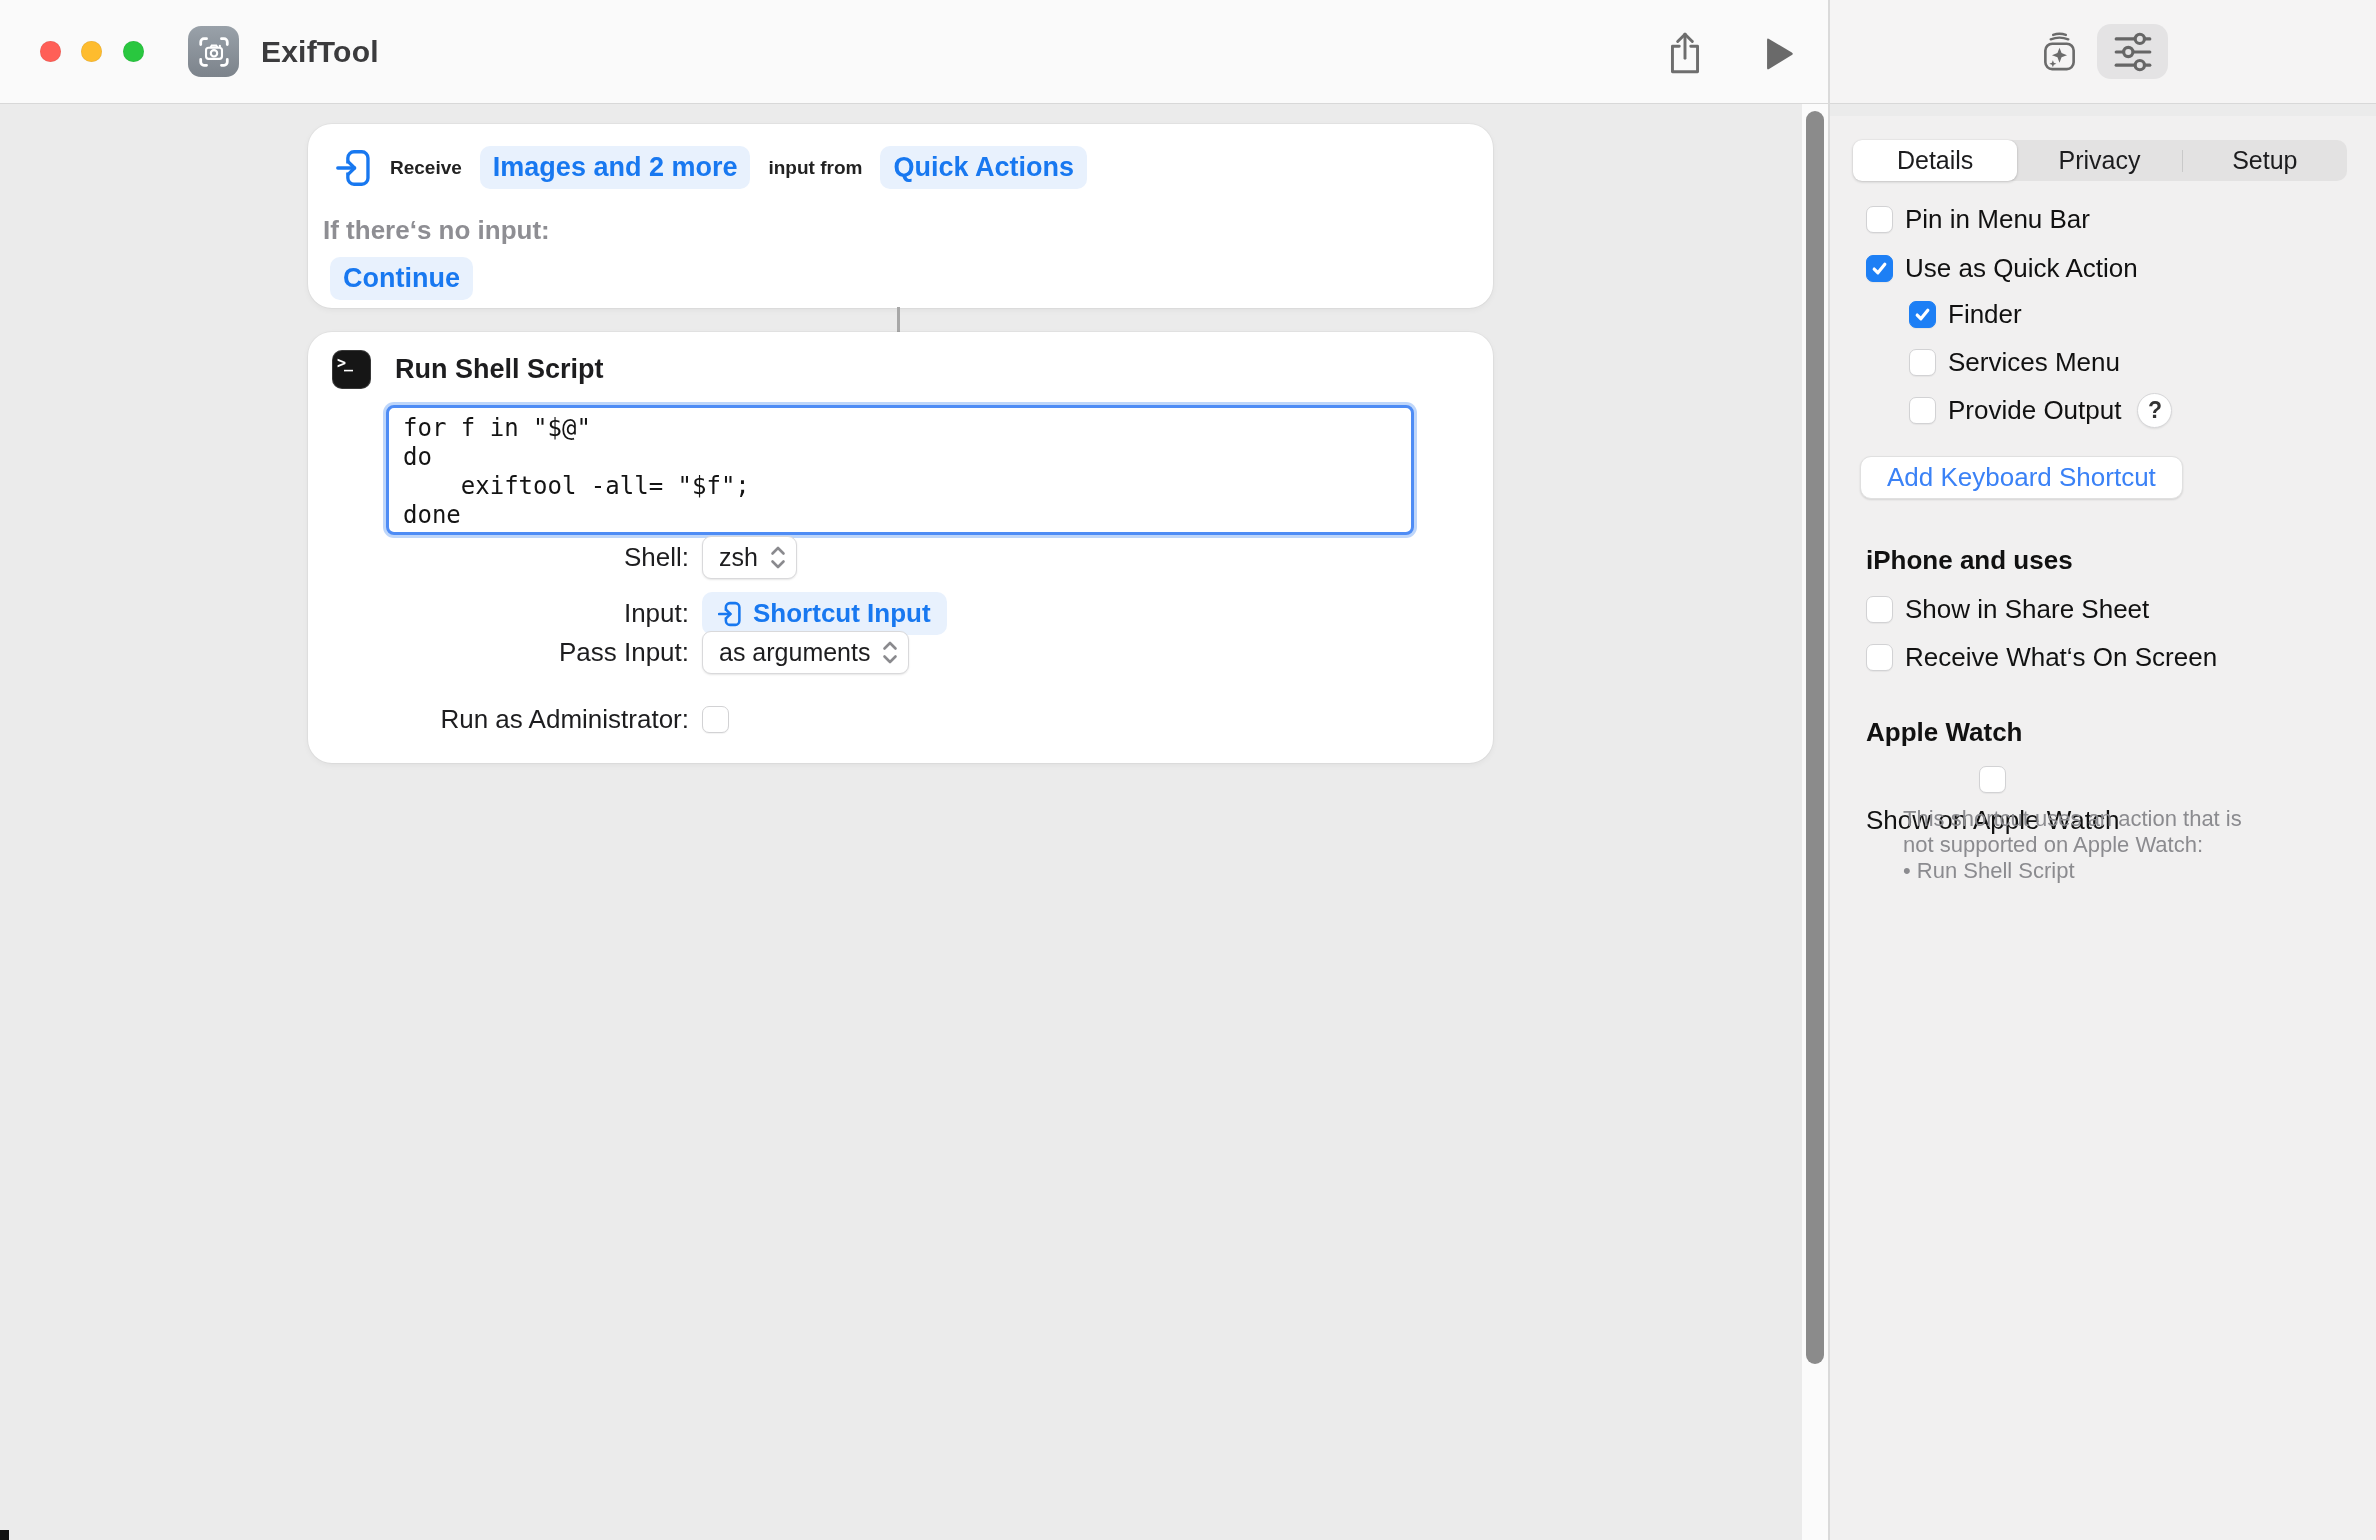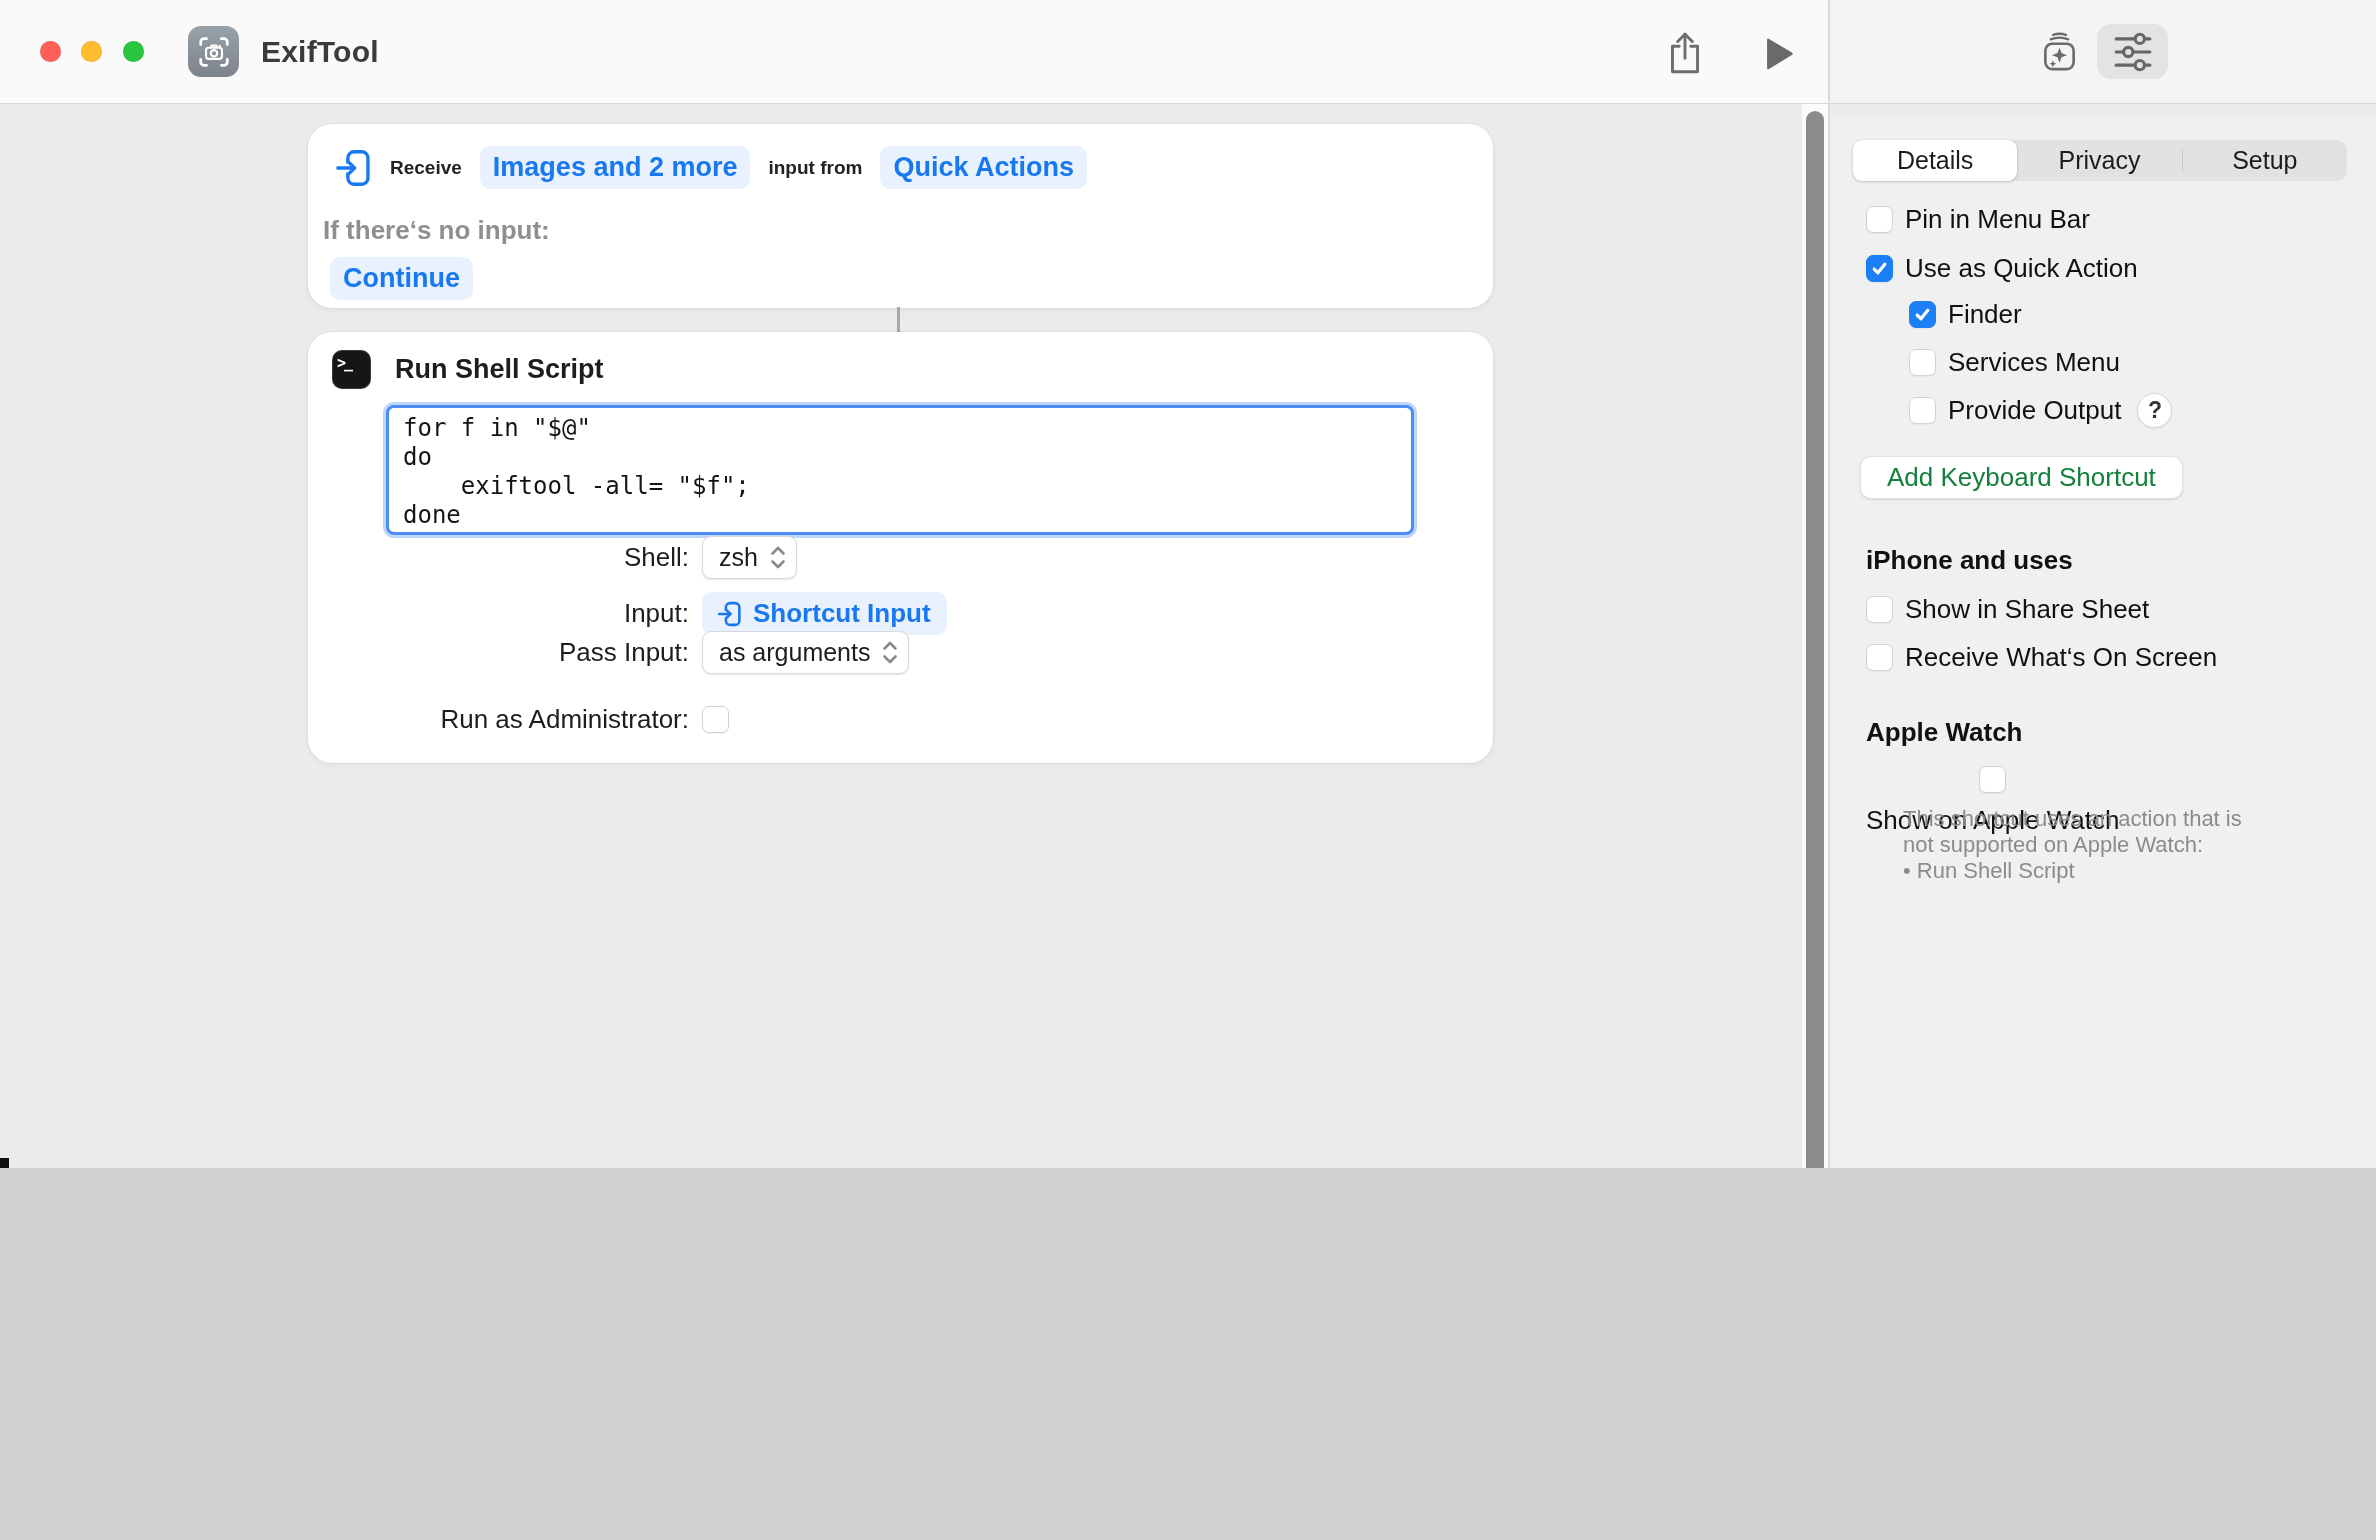--- a/index.html
+++ b/index.html
@@ -1,18 +1,18 @@
 <!DOCTYPE html>
 <html><head>
 <meta charset="utf-8">
 <style>
   html,body{margin:0;padding:0;background:#d0d0d0;}
   *{box-sizing:border-box;}
   .window{
-    position:relative;width:2376px;height:1168px;overflow:hidden;
+    position:relative;width:2376px;height:1540px;overflow:hidden;
     background:#ebebeb;
     font-family:"Liberation Sans","DejaVu Sans",sans-serif;
     color:#1d1d1f;
     padding-left:20px;
   }
   
   .titlebar{position:absolute;left:0;top:0;width:2376px;height:104px;}
   .tb-left{position:absolute;left:0;top:0;width:1830px;height:104px;background:#fafafa;border-bottom:1px solid #d8d8d8;}
   .tb-right{position:absolute;left:1830px;top:0;width:546px;height:104px;background:#f5f4f4;border-bottom:1px solid #d8d8d8;}
   .light{position:absolute;top:41px;width:21px;height:21px;border-radius:50%;box-shadow:inset 0 0 1px rgba(0,0,0,.25);}
@@ -79,21 +79,21 @@
     font-size:25px;color:#1c1c1e;border-radius:9px;}
   .seg-item.selected{background:#fff;box-shadow:0 1px 3px rgba(0,0,0,.18),0 0 0 1px rgba(0,0,0,.02);}
   .seg-sep{width:1px;height:22px;background:#c9c9c9;flex:none;}
   .p-row{position:absolute;display:flex;align-items:center;gap:12px;font-size:26px;color:#111;}
   .p-label{white-space:nowrap;}
   .helpbtn{width:35px;height:35px;border-radius:50%;background:#fff;border:1px solid #d6d6d8;
     box-shadow:0 1px 2px rgba(0,0,0,.08);display:flex;align-items:center;justify-content:center;
     font-size:23px;font-weight:700;color:#333;margin-left:4px;}
   .kb-btn{position:absolute;left:30px;top:340px;height:43px;padding:0 26px;background:#fff;
     border:1px solid #e0e0e0;border-radius:11px;box-shadow:0 1px 2px rgba(0,0,0,.12);
-    font-size:26px;color:#15803d;display:flex;align-items:center;}
+    font-size:26px;color:#3b82f6;display:flex;align-items:center;}
   .p-heading{position:absolute;font-size:26px;font-weight:700;color:#111;white-space:nowrap;}
   .watch-note{position:absolute;left:73px;top:690px;width:348px;font-size:22px;line-height:26px;color:#8b8b8f;}
   .artifact{position:absolute;left:0;bottom:0;width:9px;height:10px;background:#111;}
 </style>
 </head>
 <body>
 
 <div class="window">
 
   <div class="titlebar">

